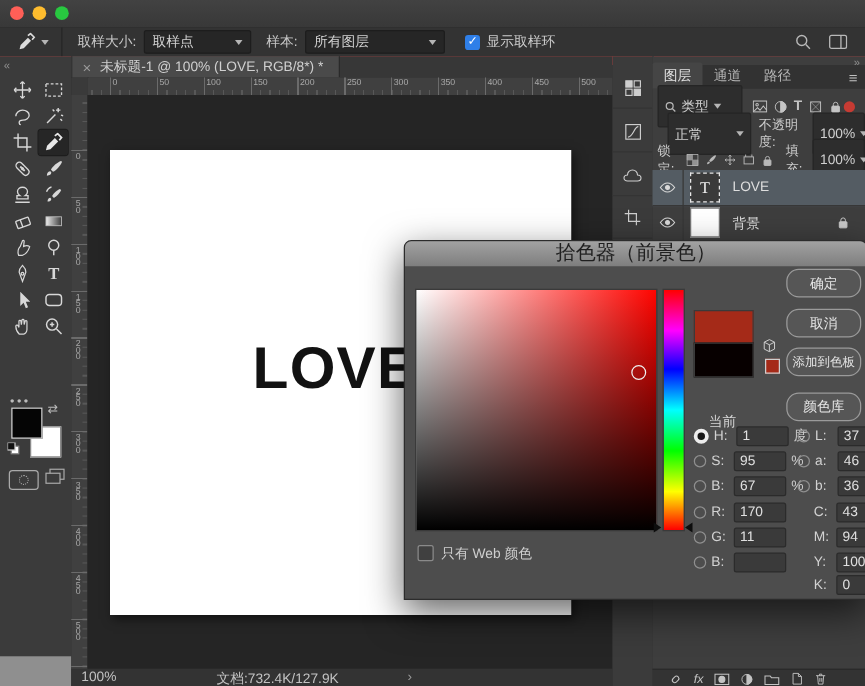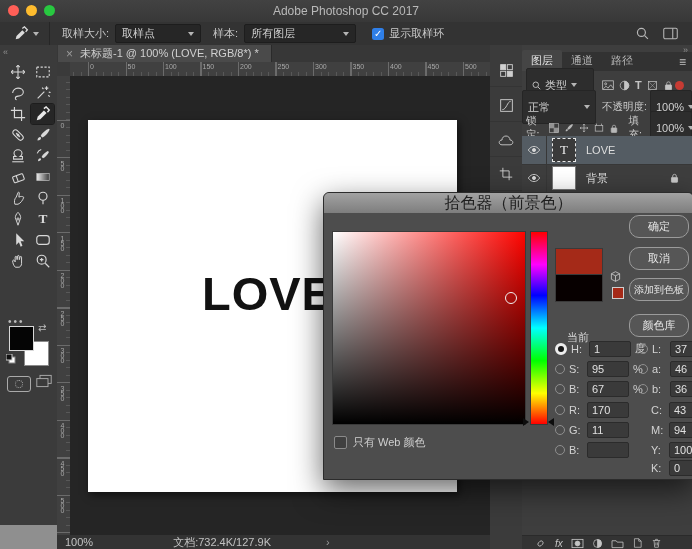--- a/index.html
+++ b/index.html
@@ -153,21 +153,20 @@
 <body>
 
 <div id="app">
 
   <div class="abs titlebar">
     <div class="abs traffic">
       <span class="tl r"></span>
       <span class="tl y"></span>
       <span class="tl g"></span>
     </div>
-    <div class="abs win-title">Adobe Photoshop CC 2017</div>
   </div>
 
   <div class="abs optionsbar">
     <div class="ob-tool">
       <span>
         <svg width="15" height="15" viewBox="0 0 18 18">
             <path d="M2 16l1-4 7-7 3 3-7 7-4 1z" fill="#dcdcdc"></path>
             <path d="M10 3l2.5-2 3.5 3.5-2 2.5" stroke="#dcdcdc" stroke-width="1.6" fill="none"></path>
           </svg>
       </span>
@@ -474,21 +473,21 @@
       <span class="picon" style="margin-left:5px">
         <svg width="11" height="11" viewBox="0 0 18 18" stroke="#c4c4c4" stroke-width="1.2" fill="none">
             <rect x="4" y="8" width="10" height="8" rx="1" fill="#c4c4c4"></rect>
             <path d="M6 8V6a3 3 0 0 1 6 0v2"></path>
           </svg>
       </span>
       <span class="reddot"></span>
     </div>
 
     <div class="prow" style="top:53px;height:18px">
-      <div class="pfield" style="margin-left:0;width:62px">
+      <div class="pfield" style="margin-left:12px;width:62px">
         <span>正常</span>
         <span class="caret" style="margin-left:auto"></span>
       </div>
       <span style="margin-left:6px;font-size:10.5px">不透明度:</span>
       <div class="pfield" style="margin-left:3px;width:30px">
         <span>100%</span>
         <span class="caret" style="margin-left:auto"></span>
       </div>
     </div>
 

